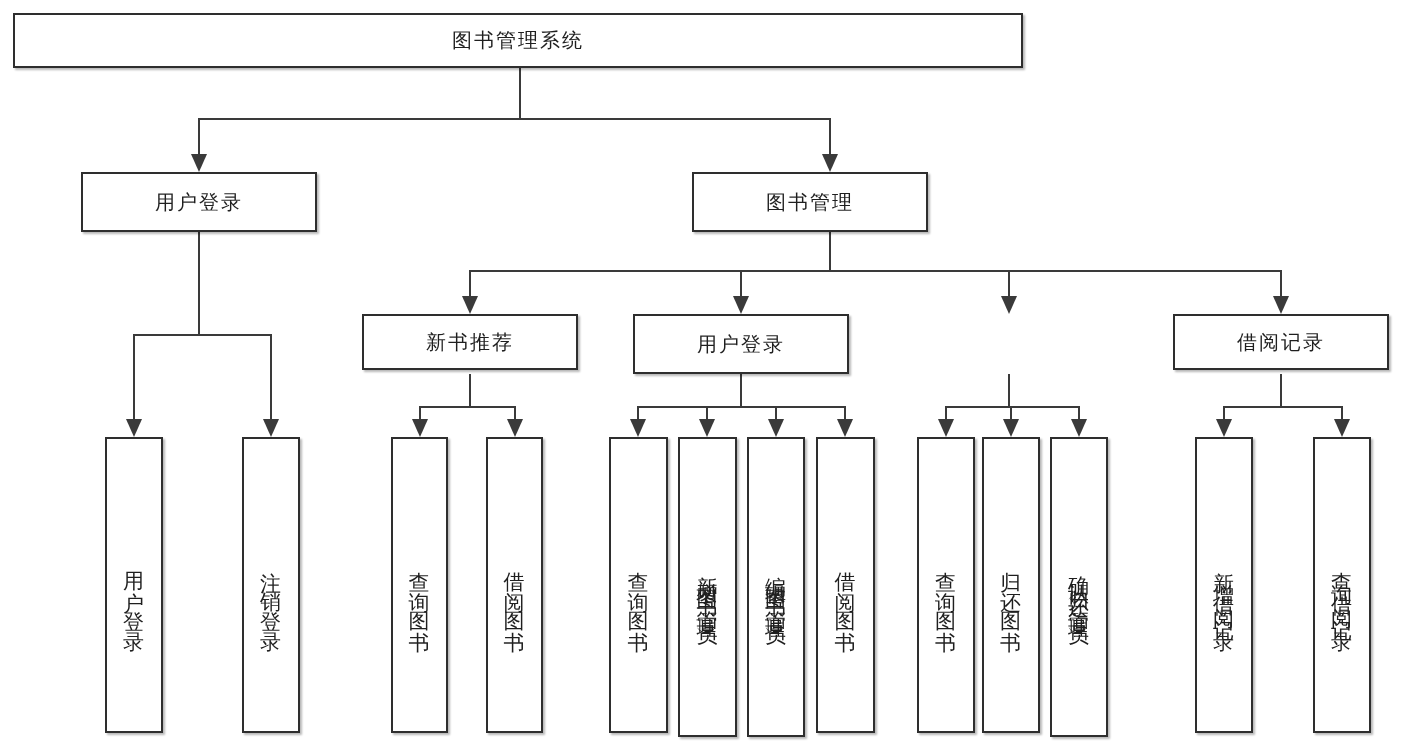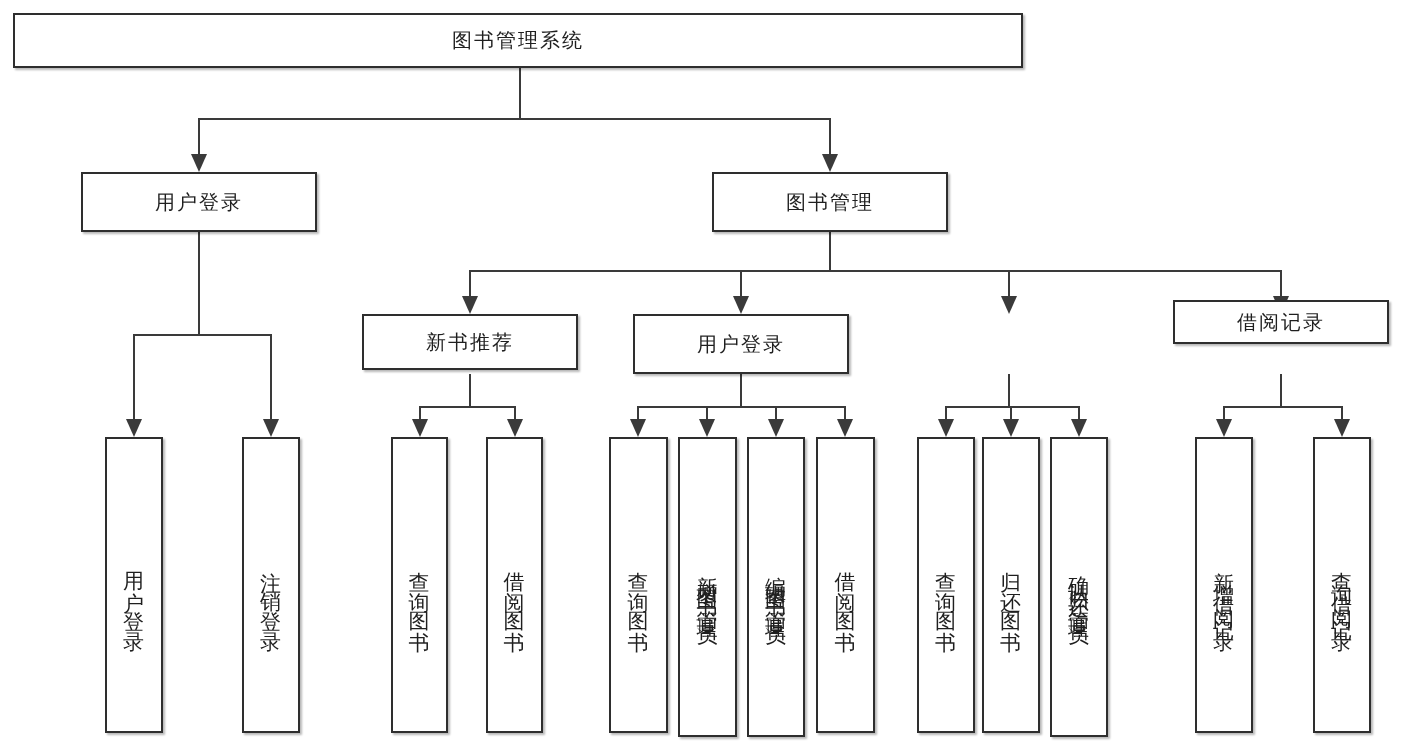--- a/index.html
+++ b/index.html
@@ -80,25 +80,25 @@
   <div class="vl" style="left:1280px;top:374px;height:34px"></div>
   <div class="hl" style="left:1223px;top:406px;width:120px"></div>
   <div class="vl" style="left:1223px;top:408px;height:13px"></div>
   <div class="ar" style="left:1216px;top:419px"></div>
   <div class="vl" style="left:1341px;top:408px;height:13px"></div>
   <div class="ar" style="left:1334px;top:419px"></div>
 
   <div class="box hlabel" style="left:13px;top:13px;width:1010px;height:55px">图书管理系统</div>
 
   <div class="box hlabel" style="left:81px;top:172px;width:236px;height:60px">用户登录</div>
-  <div class="box hlabel" style="left:712px;top:172px;width:236px;height:60px">图书管理</div>
+  <div class="box hlabel" style="left:692px;top:172px;width:236px;height:60px">图书管理</div>
 
   <div class="box hlabel" style="left:362px;top:314px;width:216px;height:56px">新书推荐</div>
   <div class="box hlabel" style="left:633px;top:314px;width:216px;height:60px">用户登录</div>
-  <div class="box hlabel" style="left:1173px;top:300px;width:216px;height:44px">借阅记录</div>
+  <div class="box hlabel" style="left:1173px;top:314px;width:216px;height:56px">借阅记录</div>
 
   <div class="box" style="left:105px;top:437px;width:58px;height:296px">
     <span class="vtext sp4">用户登录</span>
   </div>
   <div class="box" style="left:242px;top:437px;width:58px;height:296px">
     <span class="vtext sp4">注销登录</span>
   </div>
 
   <div class="box" style="left:391px;top:437px;width:57px;height:296px">
     <span class="vtext sp4">查询图书</span>

